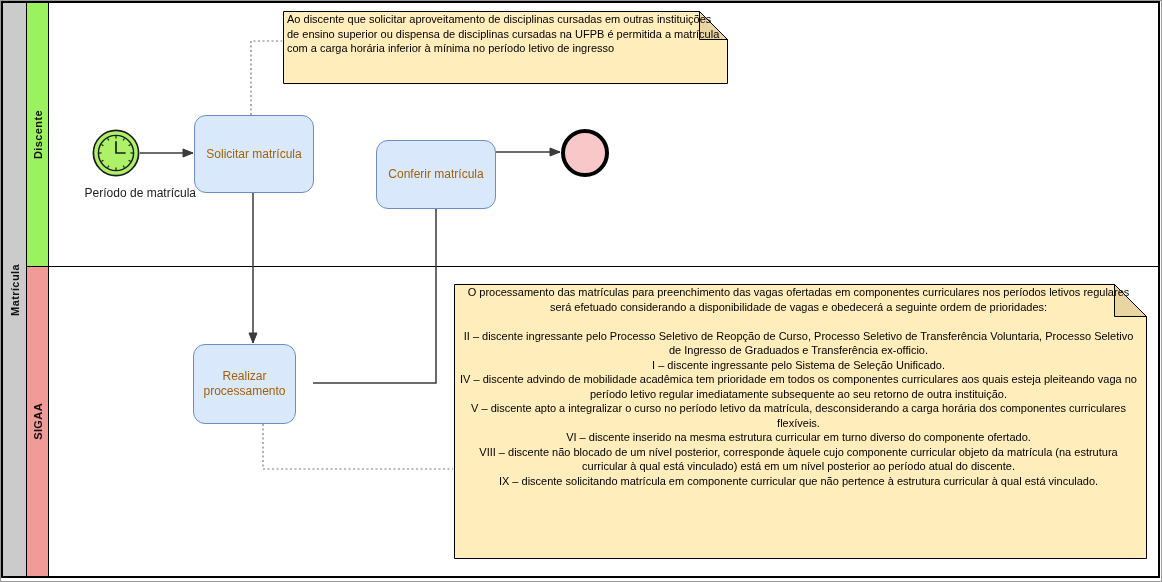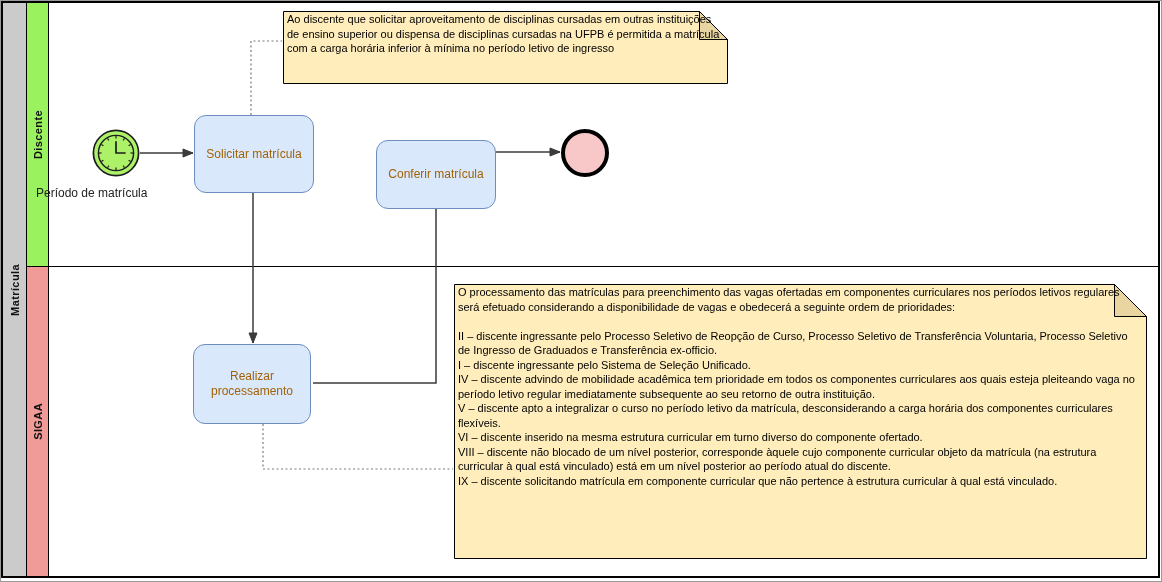--- a/index.html
+++ b/index.html
@@ -18,31 +18,31 @@
   .lane-divider{left:26px;top:265px;width:1131px;height:1px;background:#000;}
   .v-label{writing-mode:vertical-rl;transform:rotate(180deg);font-size:11px;font-weight:bold;color:#111;letter-spacing:.4px;white-space:nowrap;}
   
   .task{
     background:#DAE8FC;border:1px solid #6C8EBF;border-radius:12px;
     display:flex;align-items:center;justify-content:center;text-align:center;
     font-size:12px;color:#a16207;line-height:1.25;box-sizing:border-box;padding:4px;z-index:3;
   }
   .task.t1{left:193px;top:114px;width:120px;height:78px;}
   .task.t2{left:375px;top:111px;width:120px;height:69px;margin-top:28px;}
-  .task.t3{left:192px;top:343px;width:118px;height:80px;}
+  .task.t3{left:192px;top:343px;width:103px;height:80px;}
   
   .start-event{left:91px;top:128px;width:48px;height:48px;z-index:3;}
-  .start-label{left:35px;top:185px;width:160px;text-align:left;font-size:12px;color:#222;z-index:3;}
+  .start-label{left:35px;top:185px;width:160px;text-align:right;font-size:12px;color:#222;z-index:3;}
   .end-event{left:560px;top:128px;width:40px;height:40px;border:4px solid #000;border-radius:50%;background:#F8C8C8;box-sizing:content-box;z-index:3;}
   
   .note{z-index:2;}
   .note svg{position:absolute;left:0;top:0;}
   .note-text{position:absolute;left:4px;right:8px;top:1px;bottom:1px;font-size:11px;line-height:14.5px;color:#000;overflow:hidden;}
   .note.n1{left:282px;top:10px;width:445px;height:73px;}
-  .note.n2{left:453px;top:283px;width:693px;height:299px;}
+  .note.n2{left:453px;top:283px;width:693px;height:299px;text-align:center;}
   .note-gap{height:14.5px;}
   
   #connectors{left:0;top:0;z-index:1;pointer-events:none;}
 </style>
 </head>
 <body>
 
 <div id="canvas">
 
   <div class="abs pool-border"></div>

